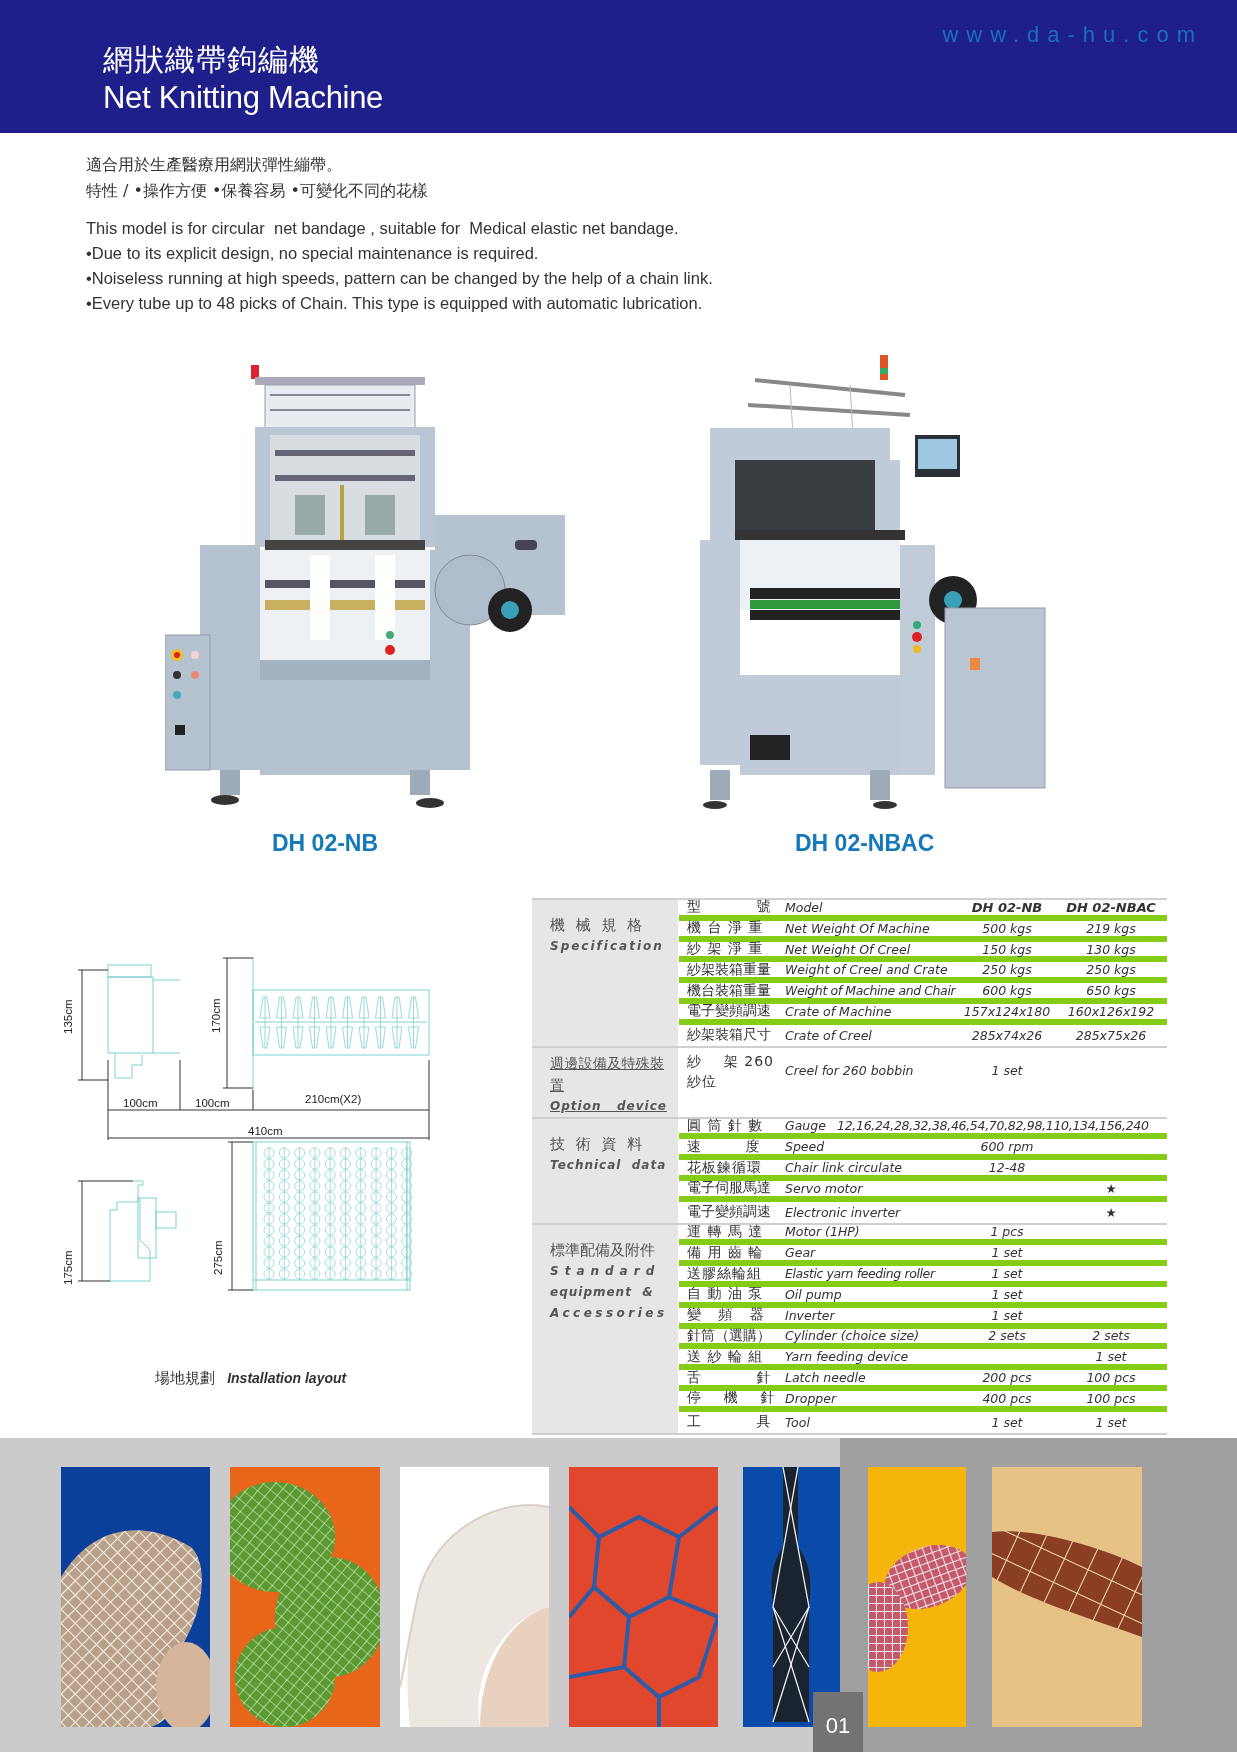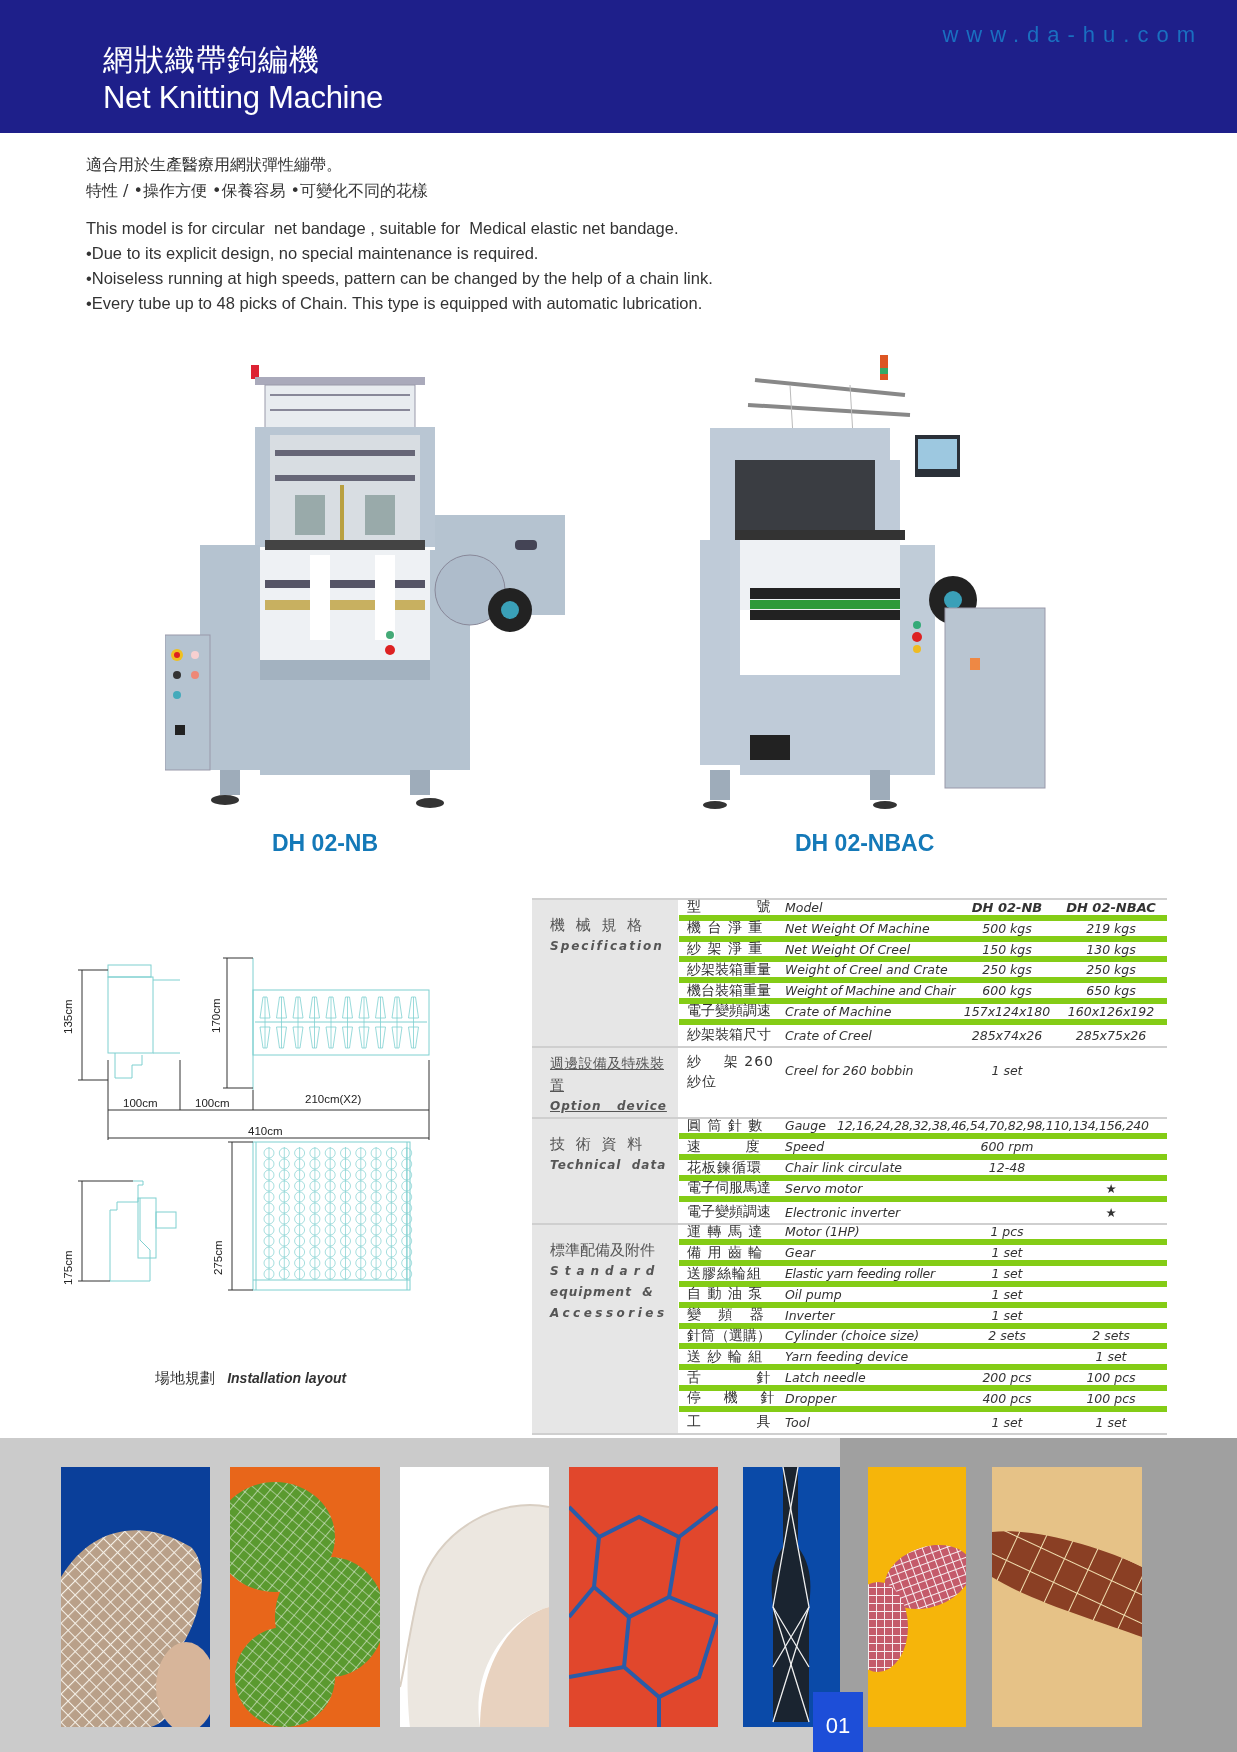--- a/index.html
+++ b/index.html
@@ -49,21 +49,21 @@
   .spec-row .c-nbac { width: 108px; text-align: center; font-family: "DejaVu Sans", sans-serif; font-style: italic; font-size: 12.5px; white-space: nowrap; }
   .spec-row.head .c-nb, .spec-row.head .c-nbac { font-weight: bold; font-size: 13px; }
   .spec-row .c-span { flex: 1; font-family: "DejaVu Sans", sans-serif; font-style: italic; font-size: 12.5px; white-space: nowrap; letter-spacing: -0.3px; }
   .spec-row .c-cn.two-line { line-height: 20px; white-space: normal; }
   .star { font-style: normal !important; font-size: 14px; }
 
   .bottom-band { position: absolute; left: 0; top: 1438px; width: 1237px; height: 314px; background: #cbcbcb; }
   .bottom-band .dark { position: absolute; left: 840px; top: 0; width: 397px; height: 314px; background: #a0a0a0; }
   .photo { position: absolute; top: 1467px; height: 260px; overflow: hidden; }
   .photo svg { width: 100%; height: 100%; display: block; }
-  .page-num { position: absolute; left: 813px; top: 1692px; width: 50px; height: 60px; background: #1d4ed8; color: #fff; font-size: 22px; text-align: center; line-height: 60px; padding-top: 4px; }
+  .page-num { position: absolute; left: 813px; top: 1692px; width: 50px; height: 60px; background: #737373; color: #fff; font-size: 22px; text-align: center; line-height: 60px; padding-top: 4px; }
 </style>
 </head>
 <body>
 
 <div class="header">
   <div class="cn-title">網狀織帶鉤編機</div>
   <div class="en-title">Net Knitting Machine</div>
   <div class="url">www.da-hu.com</div>
 </div>
 

